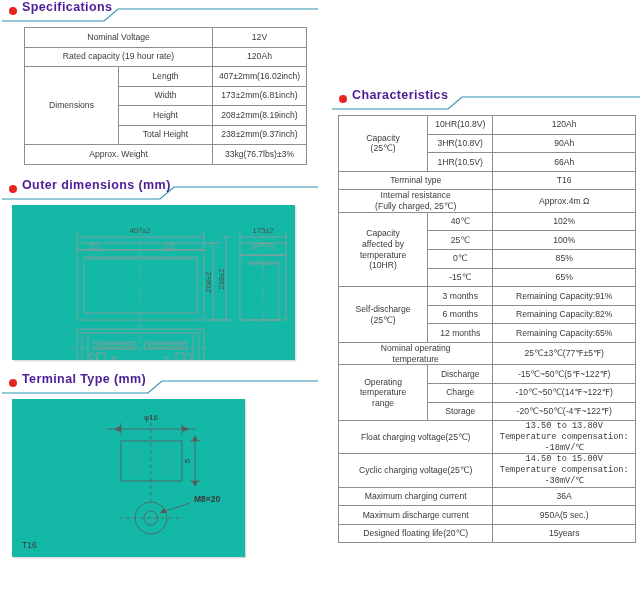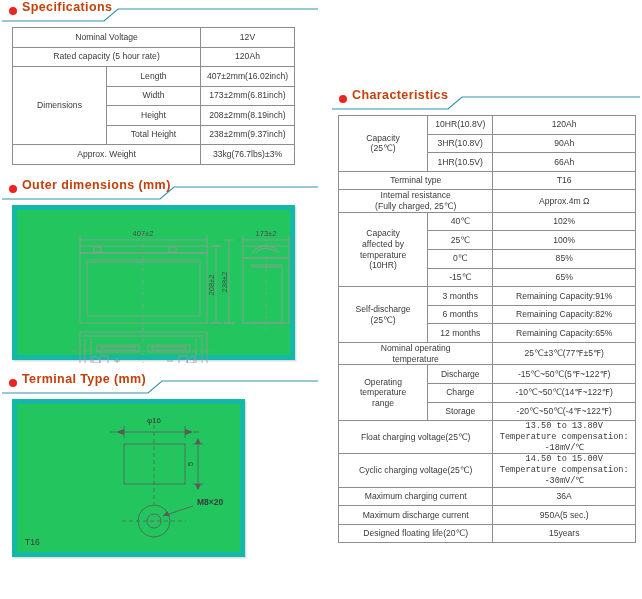--- a/index.html
+++ b/index.html
@@ -15,29 +15,29 @@
   .col-right{position:absolute;left:330px;top:0;width:312px;height:599px;}
 
   
   .sec-head{position:relative;height:24px;margin:0 0 3px 0;}
   .sec-head .bullet{
     position:absolute;left:9px;top:7px;width:8px;height:8px;
     border-radius:50%;background:#e8251f;
   }
   .sec-head .title{
     position:absolute;left:22px;top:0px;
-    font-size:12.5px;font-weight:bold;color:#c2410c;
+    font-size:12.5px;font-weight:bold;color:#4c1d95;
     letter-spacing:.4px;white-space:nowrap;
   }
   .sec-head .rule{position:absolute;left:0;top:0;width:100%;height:24px;}
 
   
   table.spec{
     border-collapse:collapse;
-    width:283px;margin-left:12px;
+    width:283px;margin-left:24px;
     table-layout:fixed;
   }
   table.chars{
     border-collapse:collapse;
     width:298px;margin-left:8px;
     table-layout:fixed;
   }
   table.spec td, table.chars td{
     border:1px solid #8d8d8d;
     text-align:center;
@@ -51,22 +51,22 @@
   table.chars td{height:17.6px;}
   td.tall2{height:37px;margin-top:48px;}
   td.tall3{height:53px;}
   td.tall4{height:71px;}
   td.left{text-align:left;padding-left:6px;font-family:Liberation Mono, monospace;}
   td.multi{line-height:1.45;}
 
   
   .panel{
     margin-left:12px;
-    background:#22c55e;
-    border:5px solid #14b8a6;
+    background:#14b8a6;
+    border:2px solid #14b8a6;
     box-shadow:1.5px 1.5px 0 rgba(0,0,0,.13);
     position:relative;
     box-sizing:border-box;
   }
   #outer-panel{width:283px;height:155px;}
   #terminal-panel{width:233px;height:158px;}
   .panel svg{display:block;}
   .t16-label{
     position:absolute;left:8px;bottom:5px;
     font-size:8.5px;color:#3a3a3a;
@@ -85,21 +85,21 @@
     <span class="title">Specifications</span>
   </div>
 
   <table class="spec">
     <tbody>
         <tr>
       <td colspan="2">Nominal Voltage</td>
       <td>12V</td>
     </tr>
     <tr>
-      <td colspan="2">Rated capacity (5 hour rate)</td>
+      <td colspan="2">Rated capacity (19 hour rate)</td>
       <td>120Ah</td>
     </tr>
     <tr>
       <td rowspan="4" class="tall4">Dimensions</td>
       <td>Length</td>
       <td>407±2mm(16.02inch)</td>
     </tr>
     <tr>
       <td>Width</td>
       <td>173±2mm(6.81inch)</td>

